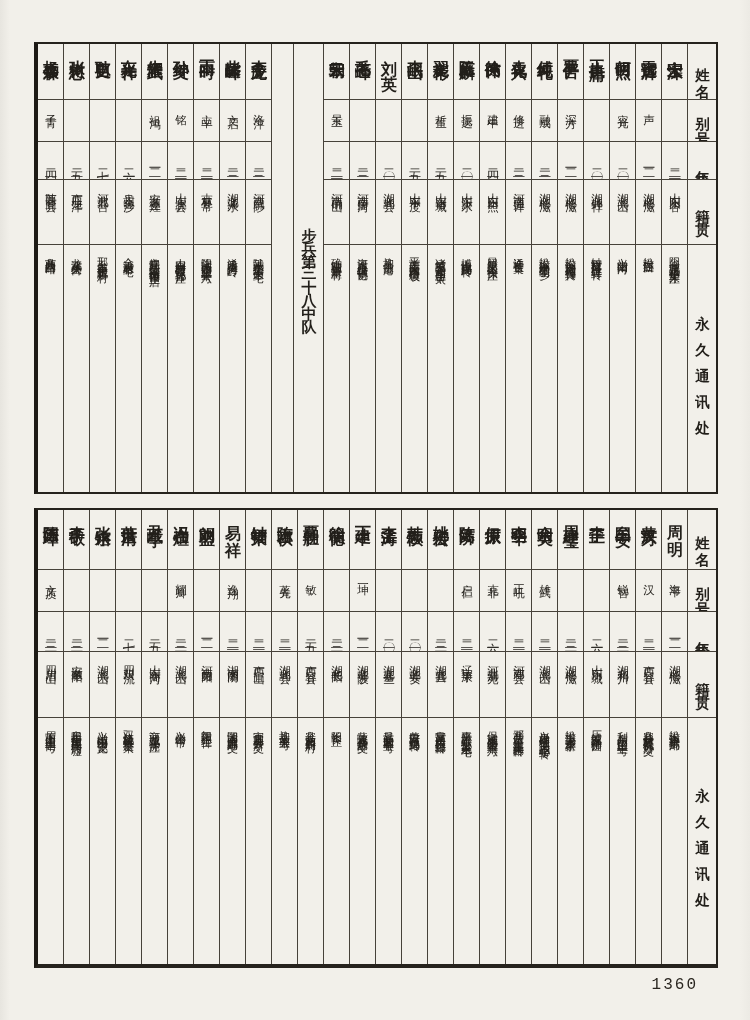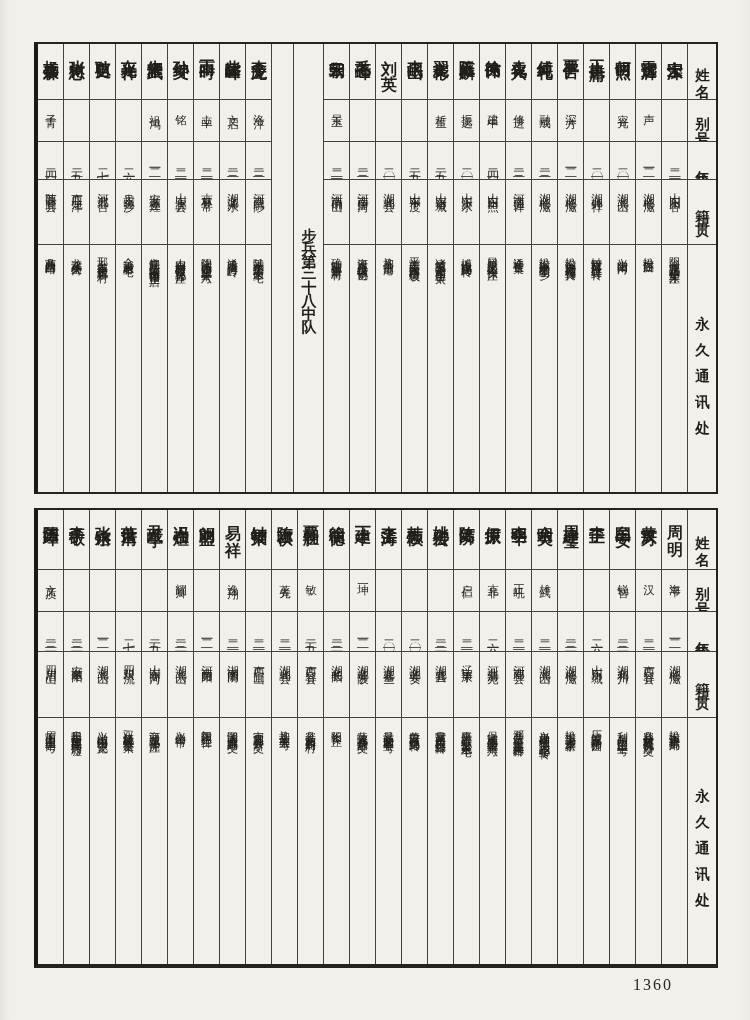--- a/index.html
+++ b/index.html
@@ -49,23 +49,23 @@
   .name-text.two{letter-spacing:16px;}
   .byname-text{font-size:11.5px;letter-spacing:3px;margin-top:5px;}
   .age-text{font-size:12.5px;letter-spacing:2px;}
   .native-text{font-size:11.5px;letter-spacing:2.5px;margin-top:4px;}
   .addr-text{font-size:11px;letter-spacing:1.5px;margin-top:4px;line-height:24px;}
   .h-big{font-size:14.5px;font-weight:bold;letter-spacing:15px;}
   .h-age{font-size:14.5px;font-weight:bold;letter-spacing:3px;}
   .h-addr{font-size:14.5px;font-weight:bold;letter-spacing:26px;}
   .unit-text{font-size:15px;font-weight:bold;letter-spacing:13px;}
   .page-number{
-    position:absolute;left:608px;top:976px;width:90px;text-align:center;
+    position:absolute;left:608px;top:976px;width:90px;text-align:right;
     font-size:16px;letter-spacing:2px;color:#2a2620;
-    font-family:Liberation Serif, serif;
+    font-family:Liberation Mono, monospace;
   }
 </style>
 </head>
 <body>
 
 <div class="page">
   <div class="sheet">
     <section class="tbl top">
         <div class="col header-col">
           <div class="cell name vcenter">

